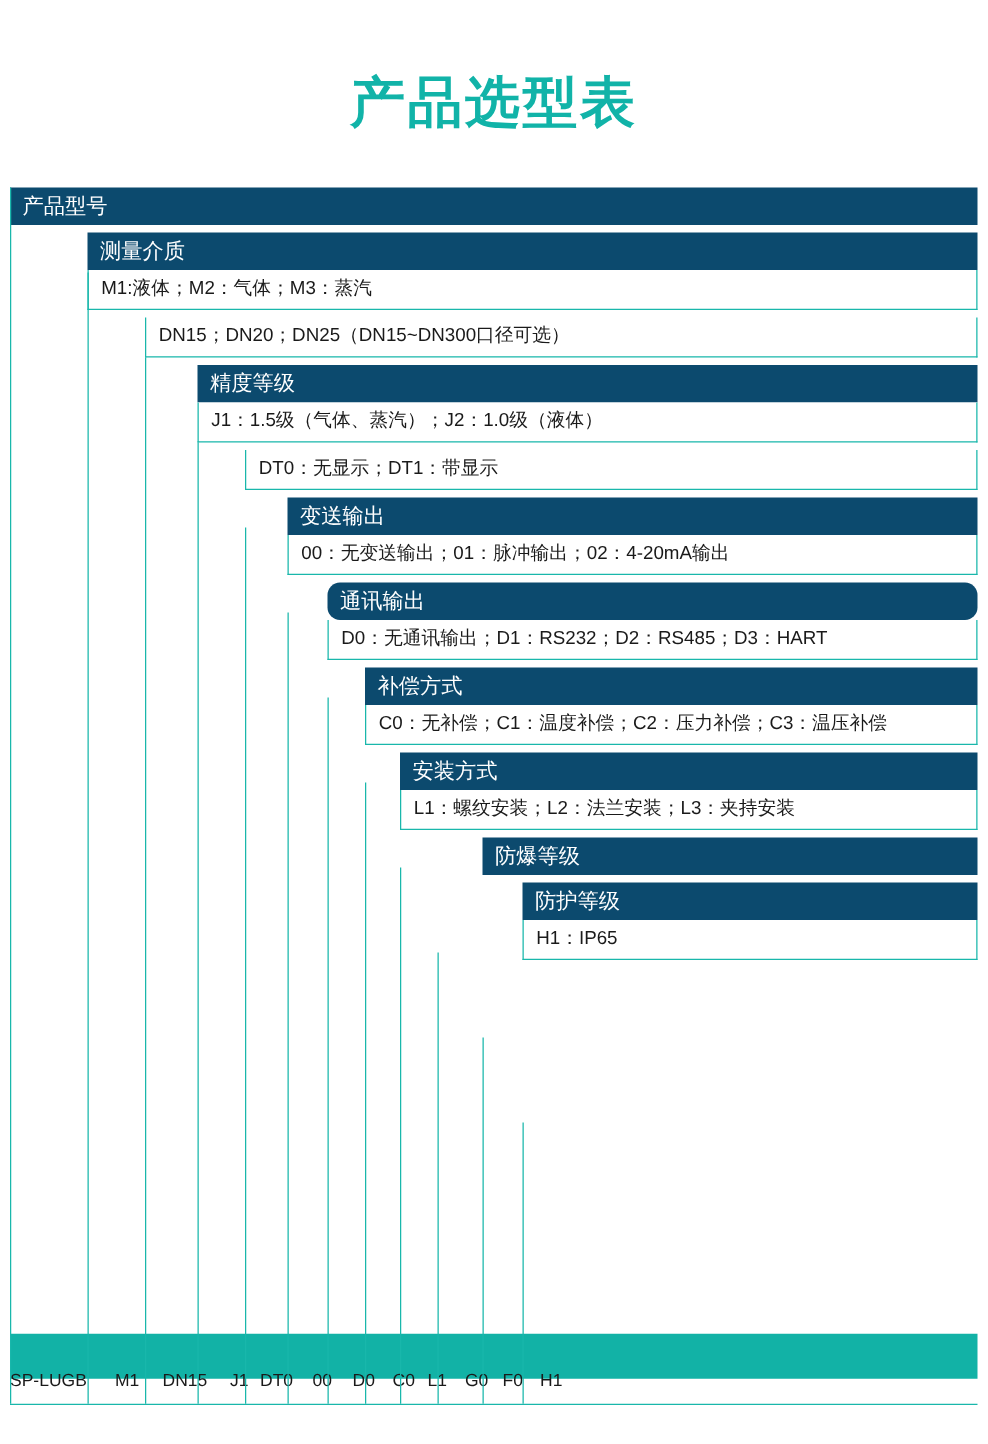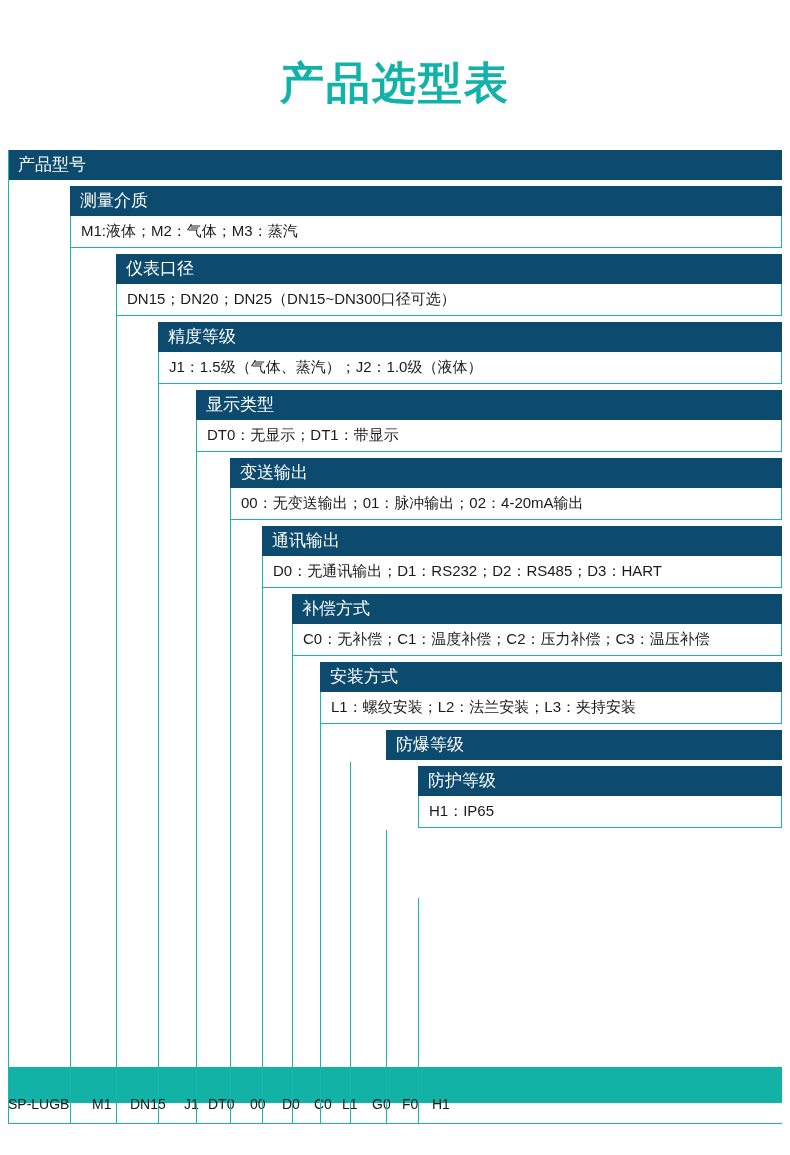--- a/index.html
+++ b/index.html
@@ -121,37 +121,35 @@
 
   <div class="rows" id="rows-container">
       <div class="group">
         <div class="hdr" style="margin-left: 0px;">产品型号</div>
       </div>
       <div class="group">
         <div class="hdr" style="margin-left: 62px;">测量介质</div>
         <div class="val" style="margin-left: 62px;">M1:液体；M2：气体；M3：蒸汽</div>
       </div>
       <div class="group">
-        <div class="hdr" style="margin-left: 108px;">仪表口径</div>
         <div class="val" style="margin-left: 108px;">DN15；DN20；DN25（DN15~DN300口径可选）</div>
       </div>
       <div class="group">
         <div class="hdr" style="margin-left: 150px;">精度等级</div>
         <div class="val" style="margin-left: 150px;">J1：1.5级（气体、蒸汽）；J2：1.0级（液体）</div>
       </div>
       <div class="group">
-        <div class="hdr" style="margin-left: 188px;">显示类型</div>
         <div class="val" style="margin-left: 188px;">DT0：无显示；DT1：带显示</div>
       </div>
       <div class="group">
         <div class="hdr" style="margin-left: 222px;">变送输出</div>
         <div class="val" style="margin-left: 222px;">00：无变送输出；01：脉冲输出；02：4-20mA输出</div>
       </div>
       <div class="group">
-        <div class="hdr" style="margin-left: 254px;">通讯输出</div>
+        <div class="hdr" style="margin-left: 254px; border-radius: 10px;">通讯输出</div>
         <div class="val" style="margin-left: 254px;">D0：无通讯输出；D1：RS232；D2：RS485；D3：HART</div>
       </div>
       <div class="group">
         <div class="hdr" style="margin-left: 284px;">补偿方式</div>
         <div class="val" style="margin-left: 284px;">C0：无补偿；C1：温度补偿；C2：压力补偿；C3：温压补偿</div>
       </div>
       <div class="group">
         <div class="hdr" style="margin-left: 312px;">安装方式</div>
         <div class="val" style="margin-left: 312px;">L1：螺纹安装；L2：法兰安装；L3：夹持安装</div>
       </div>

